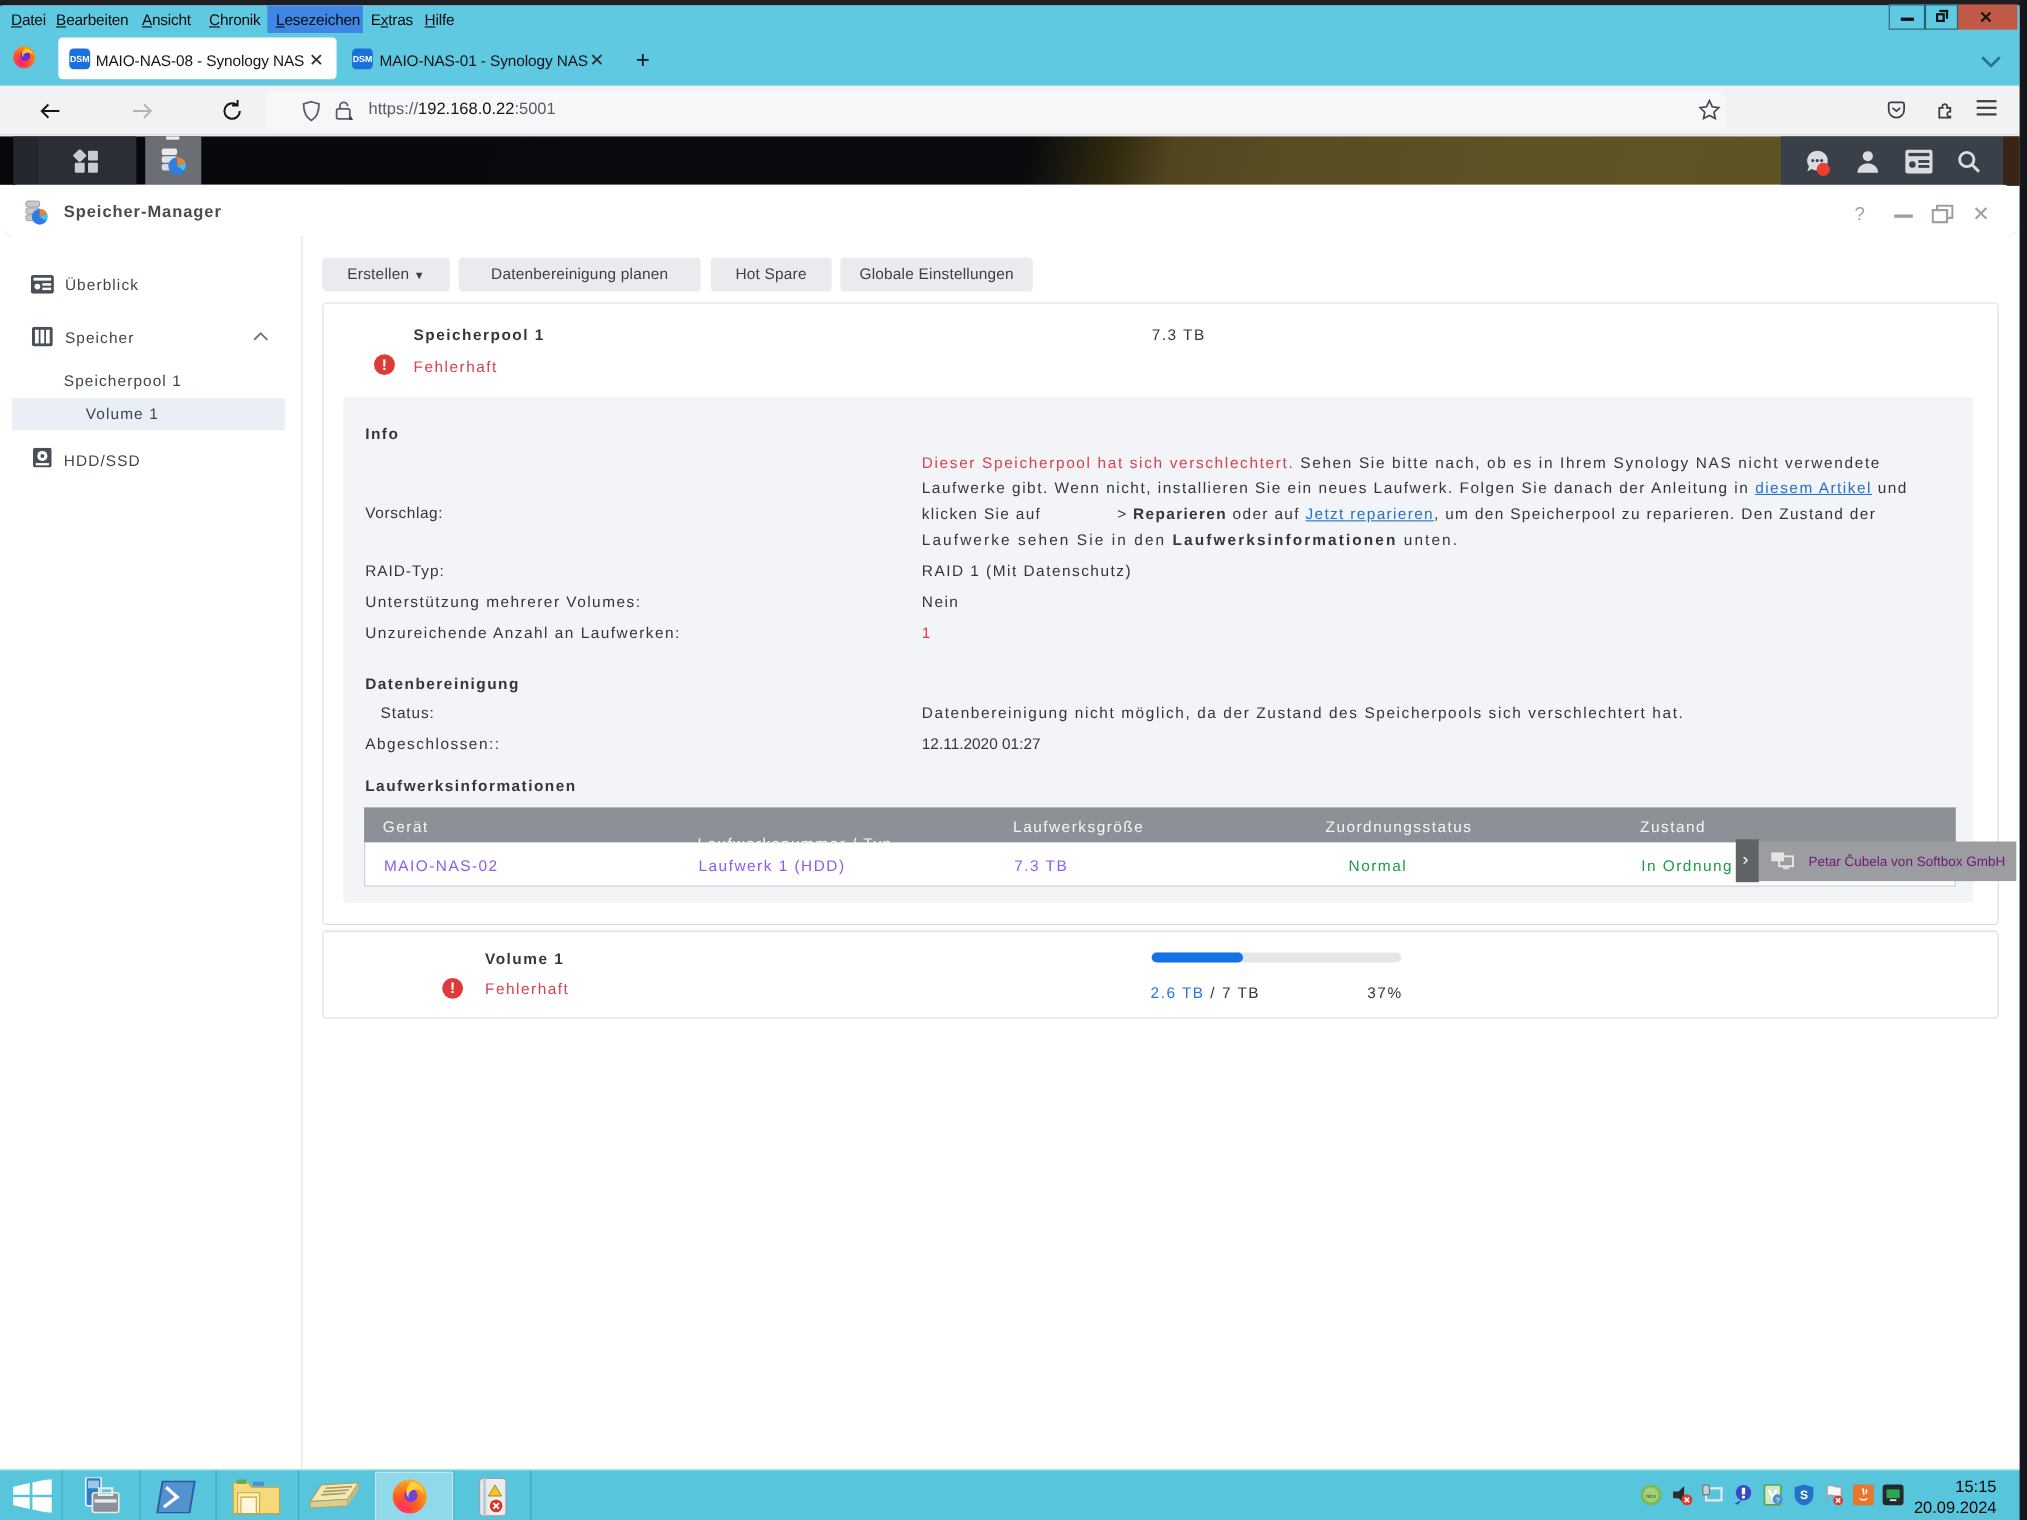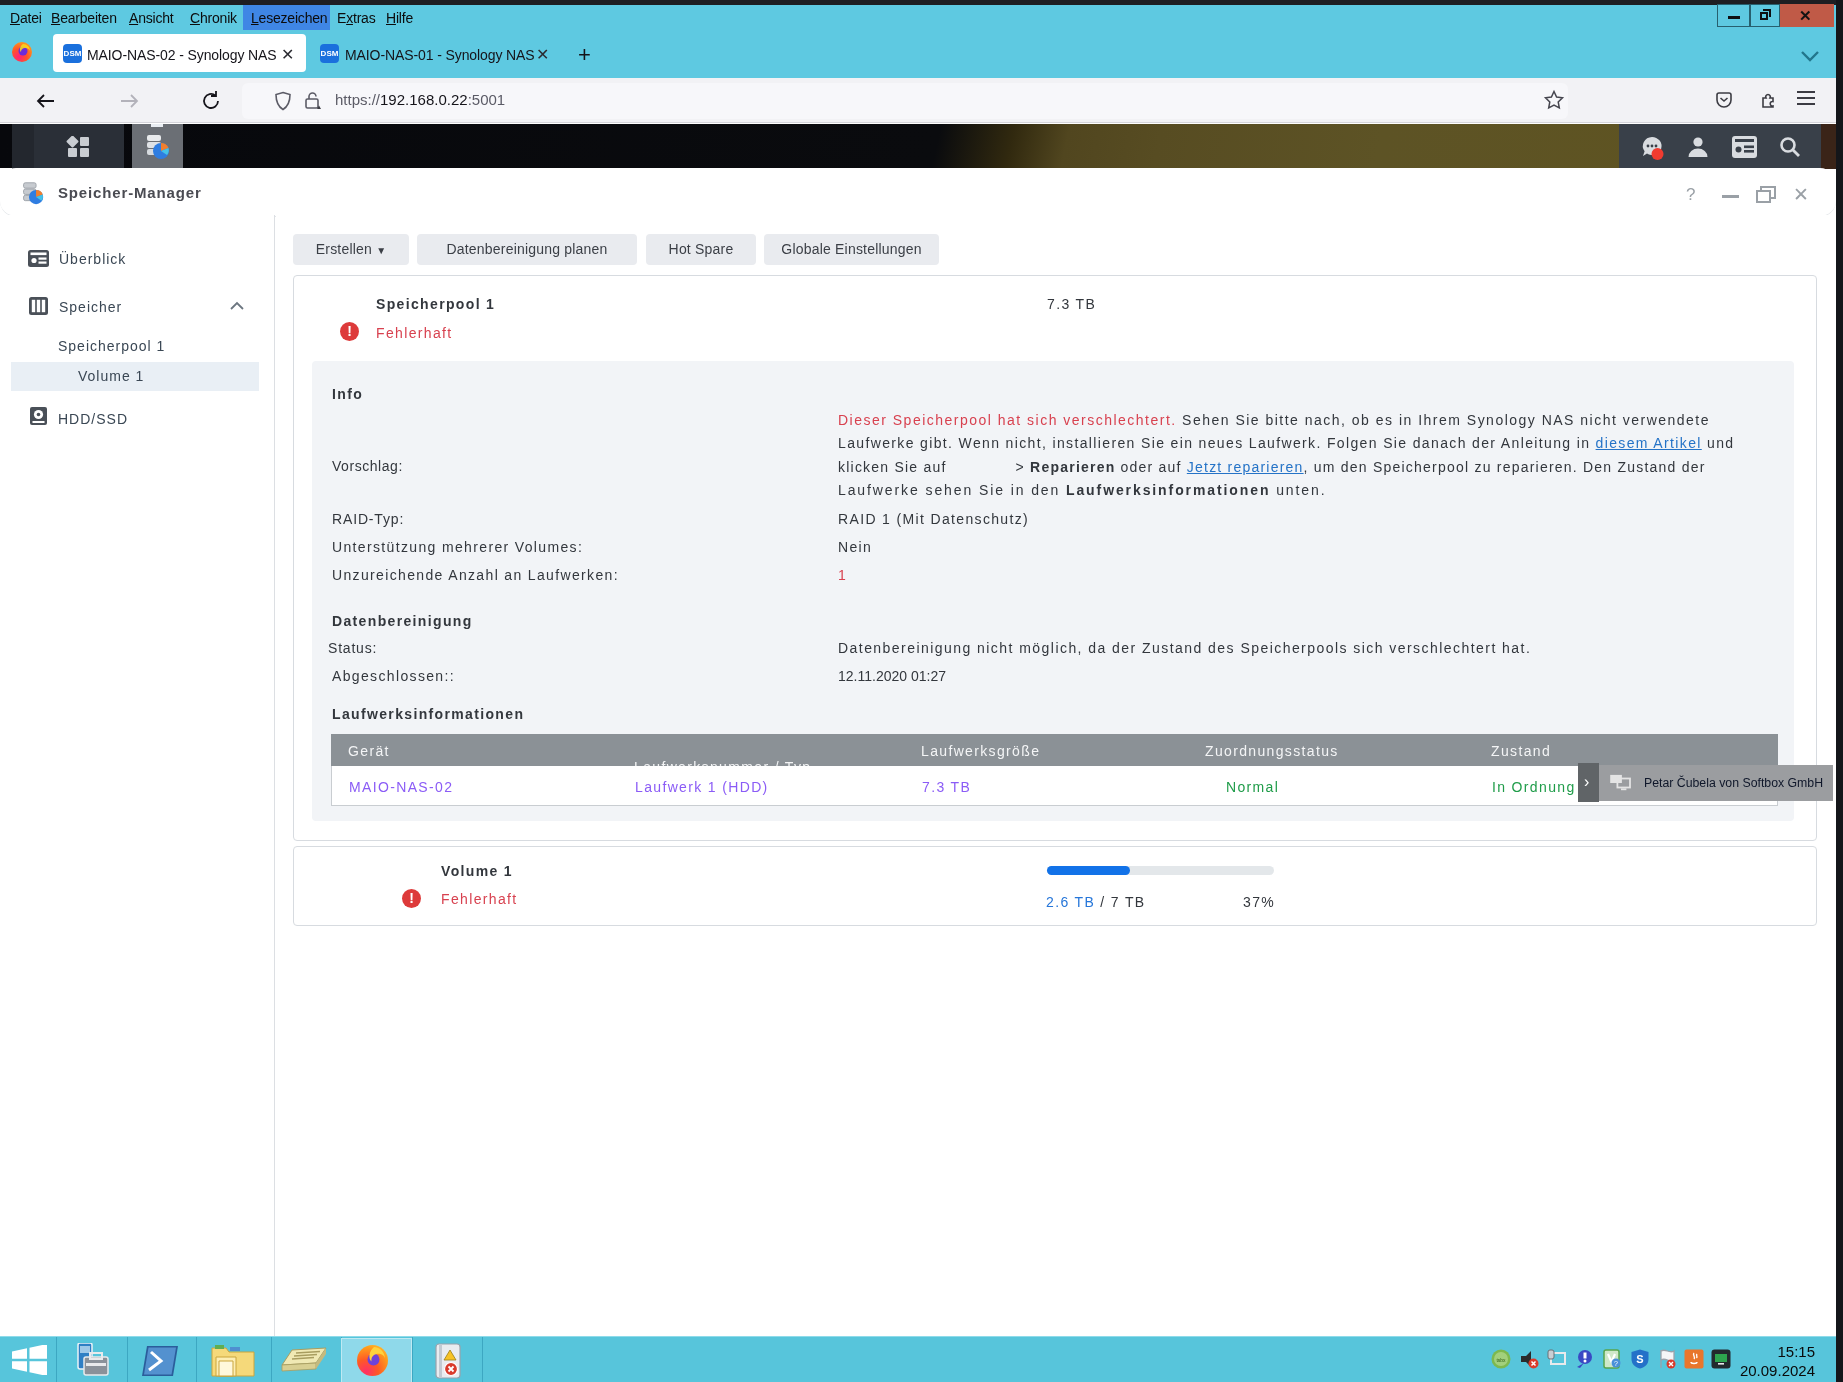--- a/index.html
+++ b/index.html
@@ -103,21 +103,21 @@
         <radialGradient id="ffg" cx="0.35" cy="0.75" r="1">
           <stop offset="0" stop-color="#ff1f7a"></stop>
           <stop offset="0.4" stop-color="#ff5426"></stop>
           <stop offset="0.8" stop-color="#ff9a1f"></stop>
           <stop offset="1" stop-color="#ffd23e"></stop>
         </radialGradient>
       </defs>
     </svg>
     <div class="tab-active">
       <div class="favicon" style="left:10px;top:10px;">DSM</div>
-      <div class="tabtitle" style="left:34px;top:13px;">MAIO-NAS-02 - Synology NAS</div>
+      <div class="tabtitle" style="left:34px;top:13px;">MAIO-NAS-08 - Synology NAS</div>
       <div class="tabx" style="left:228px;top:11px;">✕</div>
     </div>
     <div class="favicon" style="left:320px;top:14px;">DSM</div>
     <div class="tabtitle" style="left:345px;top:17px;">MAIO-NAS-01 - Synology NAS</div>
     <div class="tabx" style="left:536px;top:15px;">✕</div>
     <div class="abs" style="left:578px;top:12px;font-size:22px;color:#15141a;font-weight:300;">+</div>
     <svg class="abs" style="left:1798px;top:13px;" width="24" height="24" viewBox="0 0 24 24">
       <path d="M4 9 L12 17 L20 9" fill="none" stroke="#22768c" stroke-width="2.4"></path>
     </svg>
   </div>
@@ -274,21 +274,21 @@
       <div class="lbl" style="left:544px;top:159px;letter-spacing:1.36px;">Laufwerke gibt. Wenn nicht, installieren Sie ein neues Laufwerk. Folgen Sie danach der Anleitung in <span class="link">diesem Artikel</span> und</div>
       <div class="lbl" style="left:544px;top:183px;letter-spacing:1.22px;">klicken Sie auf<span style="display:inline-block;width:69px;"></span>&gt; <span class="bold">Reparieren</span> oder auf <span class="link">Jetzt reparieren</span>, um den Speicherpool zu reparieren. Den Zustand der</div>
       <div class="lbl" style="left:544px;top:206px;letter-spacing:1.9px;">Laufwerke sehen Sie in den <span class="bold">Laufwerksinformationen</span> unten.</div>
       <div class="lbl" style="left:38px;top:235px;letter-spacing:0.85px;">RAID-Typ:</div>
       <div class="lbl" style="left:544px;top:235px;">RAID 1 (Mit Datenschutz)</div>
       <div class="lbl" style="left:38px;top:263px;">Unterstützung mehrerer Volumes:</div>
       <div class="lbl" style="left:544px;top:263px;">Nein</div>
       <div class="lbl" style="left:38px;top:291px;">Unzureichende Anzahl an Laufwerken:</div>
       <div class="lbl red" style="left:544px;top:291px;">1</div>
       <div class="lbl bold" style="left:38px;top:337px;">Datenbereinigung</div>
-      <div class="lbl" style="left:34px;top:364px;letter-spacing:0.8px;text-align:right;">Status:</div>
+      <div class="lbl" style="left:52px;top:364px;letter-spacing:0.8px;text-align:right;">Status:</div>
       <div class="lbl" style="left:544px;top:364px;letter-spacing:1.45px;text-align:center;">Datenbereinigung nicht möglich, da der Zustand des Speicherpools sich verschlechtert hat.</div>
       <div class="lbl" style="left:38px;top:392px;">Abgeschlossen::</div>
       <div class="lbl" style="left:544px;top:392px;letter-spacing:0;">12.11.2020 01:27</div>
       <div class="lbl bold" style="left:38px;top:430px;">Laufwerksinformationen</div>
       <div id="dtable">
           <div id="thead">
         <div style="left:17px;">Gerät</div>
         <div style="left:303px;margin-top:16px;">Laufwerksnummer / Typ</div>
         <div style="left:590px;">Laufwerksgröße</div>
         <div style="left:874px;">Zuordnungsstatus</div>
@@ -318,21 +318,21 @@
 
   <div class="abs" id="ovl-arrow">
       <div style="position:absolute;left:6px;top:10px;font-size:16px;">›</div>
     </div>
   <div class="abs" id="ovl-tip">
     <svg class="abs" style="left:10px;top:9px;" width="24" height="18" viewBox="0 0 26 20" opacity="0.9">
       <rect x="1" y="1" width="13" height="9" fill="#ececec"></rect>
       <rect x="9" y="5" width="14" height="10" fill="none" stroke="#ececec" stroke-width="2"></rect>
       <rect x="13" y="16" width="6" height="2" fill="#ececec"></rect>
     </svg>
-    <div class="t" style="left:45px;top:12px;font-size:12.3px;color:#0f172a;">Petar Čubela von Softbox GmbH</div>
+    <div class="t" style="left:45px;top:12px;font-size:12.3px;color:#701a75;">Petar Čubela von Softbox GmbH</div>
   </div>
 
   <div class="abs" id="taskbar">
     <div class="tsep" style="left:56px;"></div>
     <div class="tsep" style="left:127px;"></div>
     <div class="tsep" style="left:196px;"></div>
     <div class="tsep" style="left:271px;"></div>
     <div class="tsep" style="left:341px;"></div>
     <div class="tsep" style="left:412px;"></div>
     <div class="tsep" style="left:482px;"></div>

